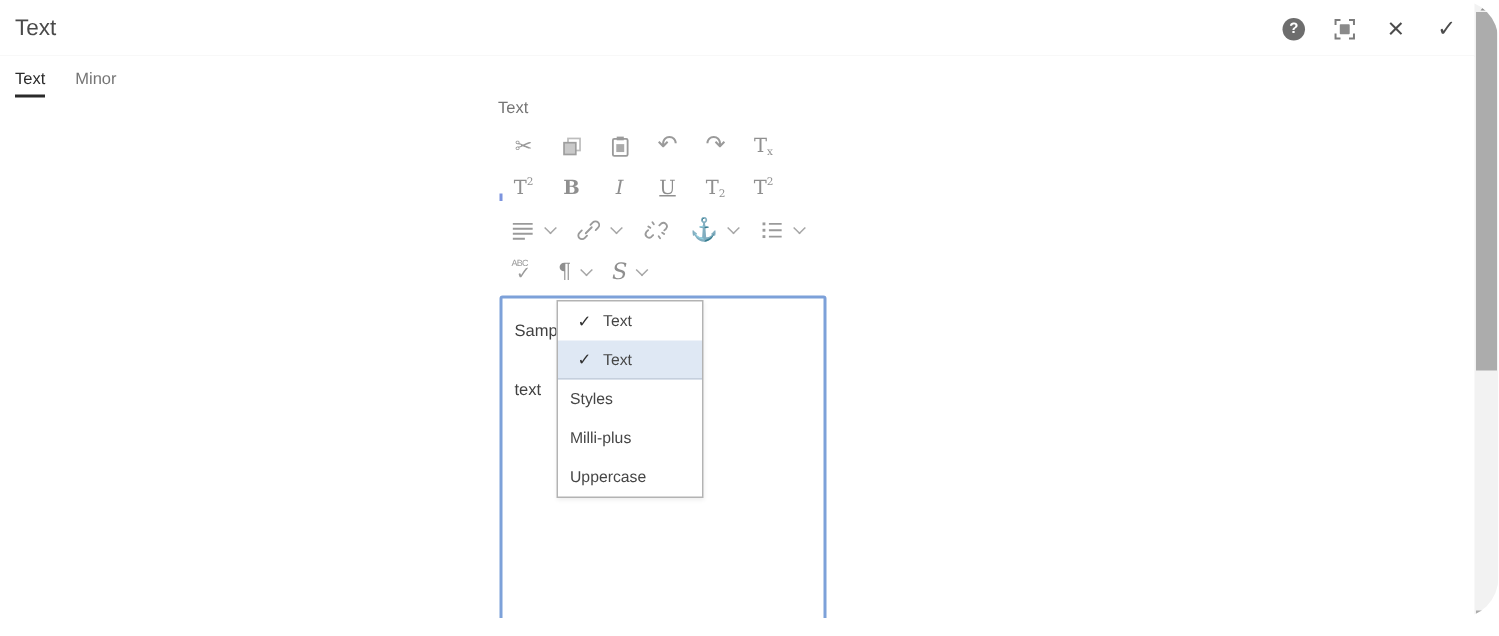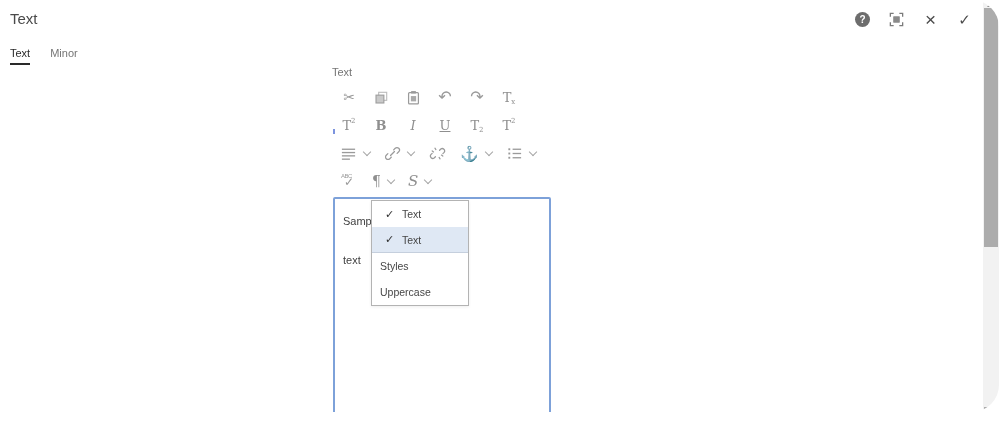--- a/index.html
+++ b/index.html
@@ -220,20 +220,23 @@
       <span>Text</span>
     </div>
     <div class="dd-item selected">
       <span class="dd-check">✓</span>
       <span>Text</span>
     </div>
     <div class="dd-item">
       <span>Styles</span>
     </div>
     <div class="dd-item">
+      <span>Milli-plus</span>
+    </div>
+    <div class="dd-item">
       <span>Uppercase</span>
     </div>
   </div>
 
   <div class="scrollbar">
     <div class="sb-up"></div>
     <div class="sb-thumb"></div>
     <div class="sb-bottom"></div>
   </div>
 

